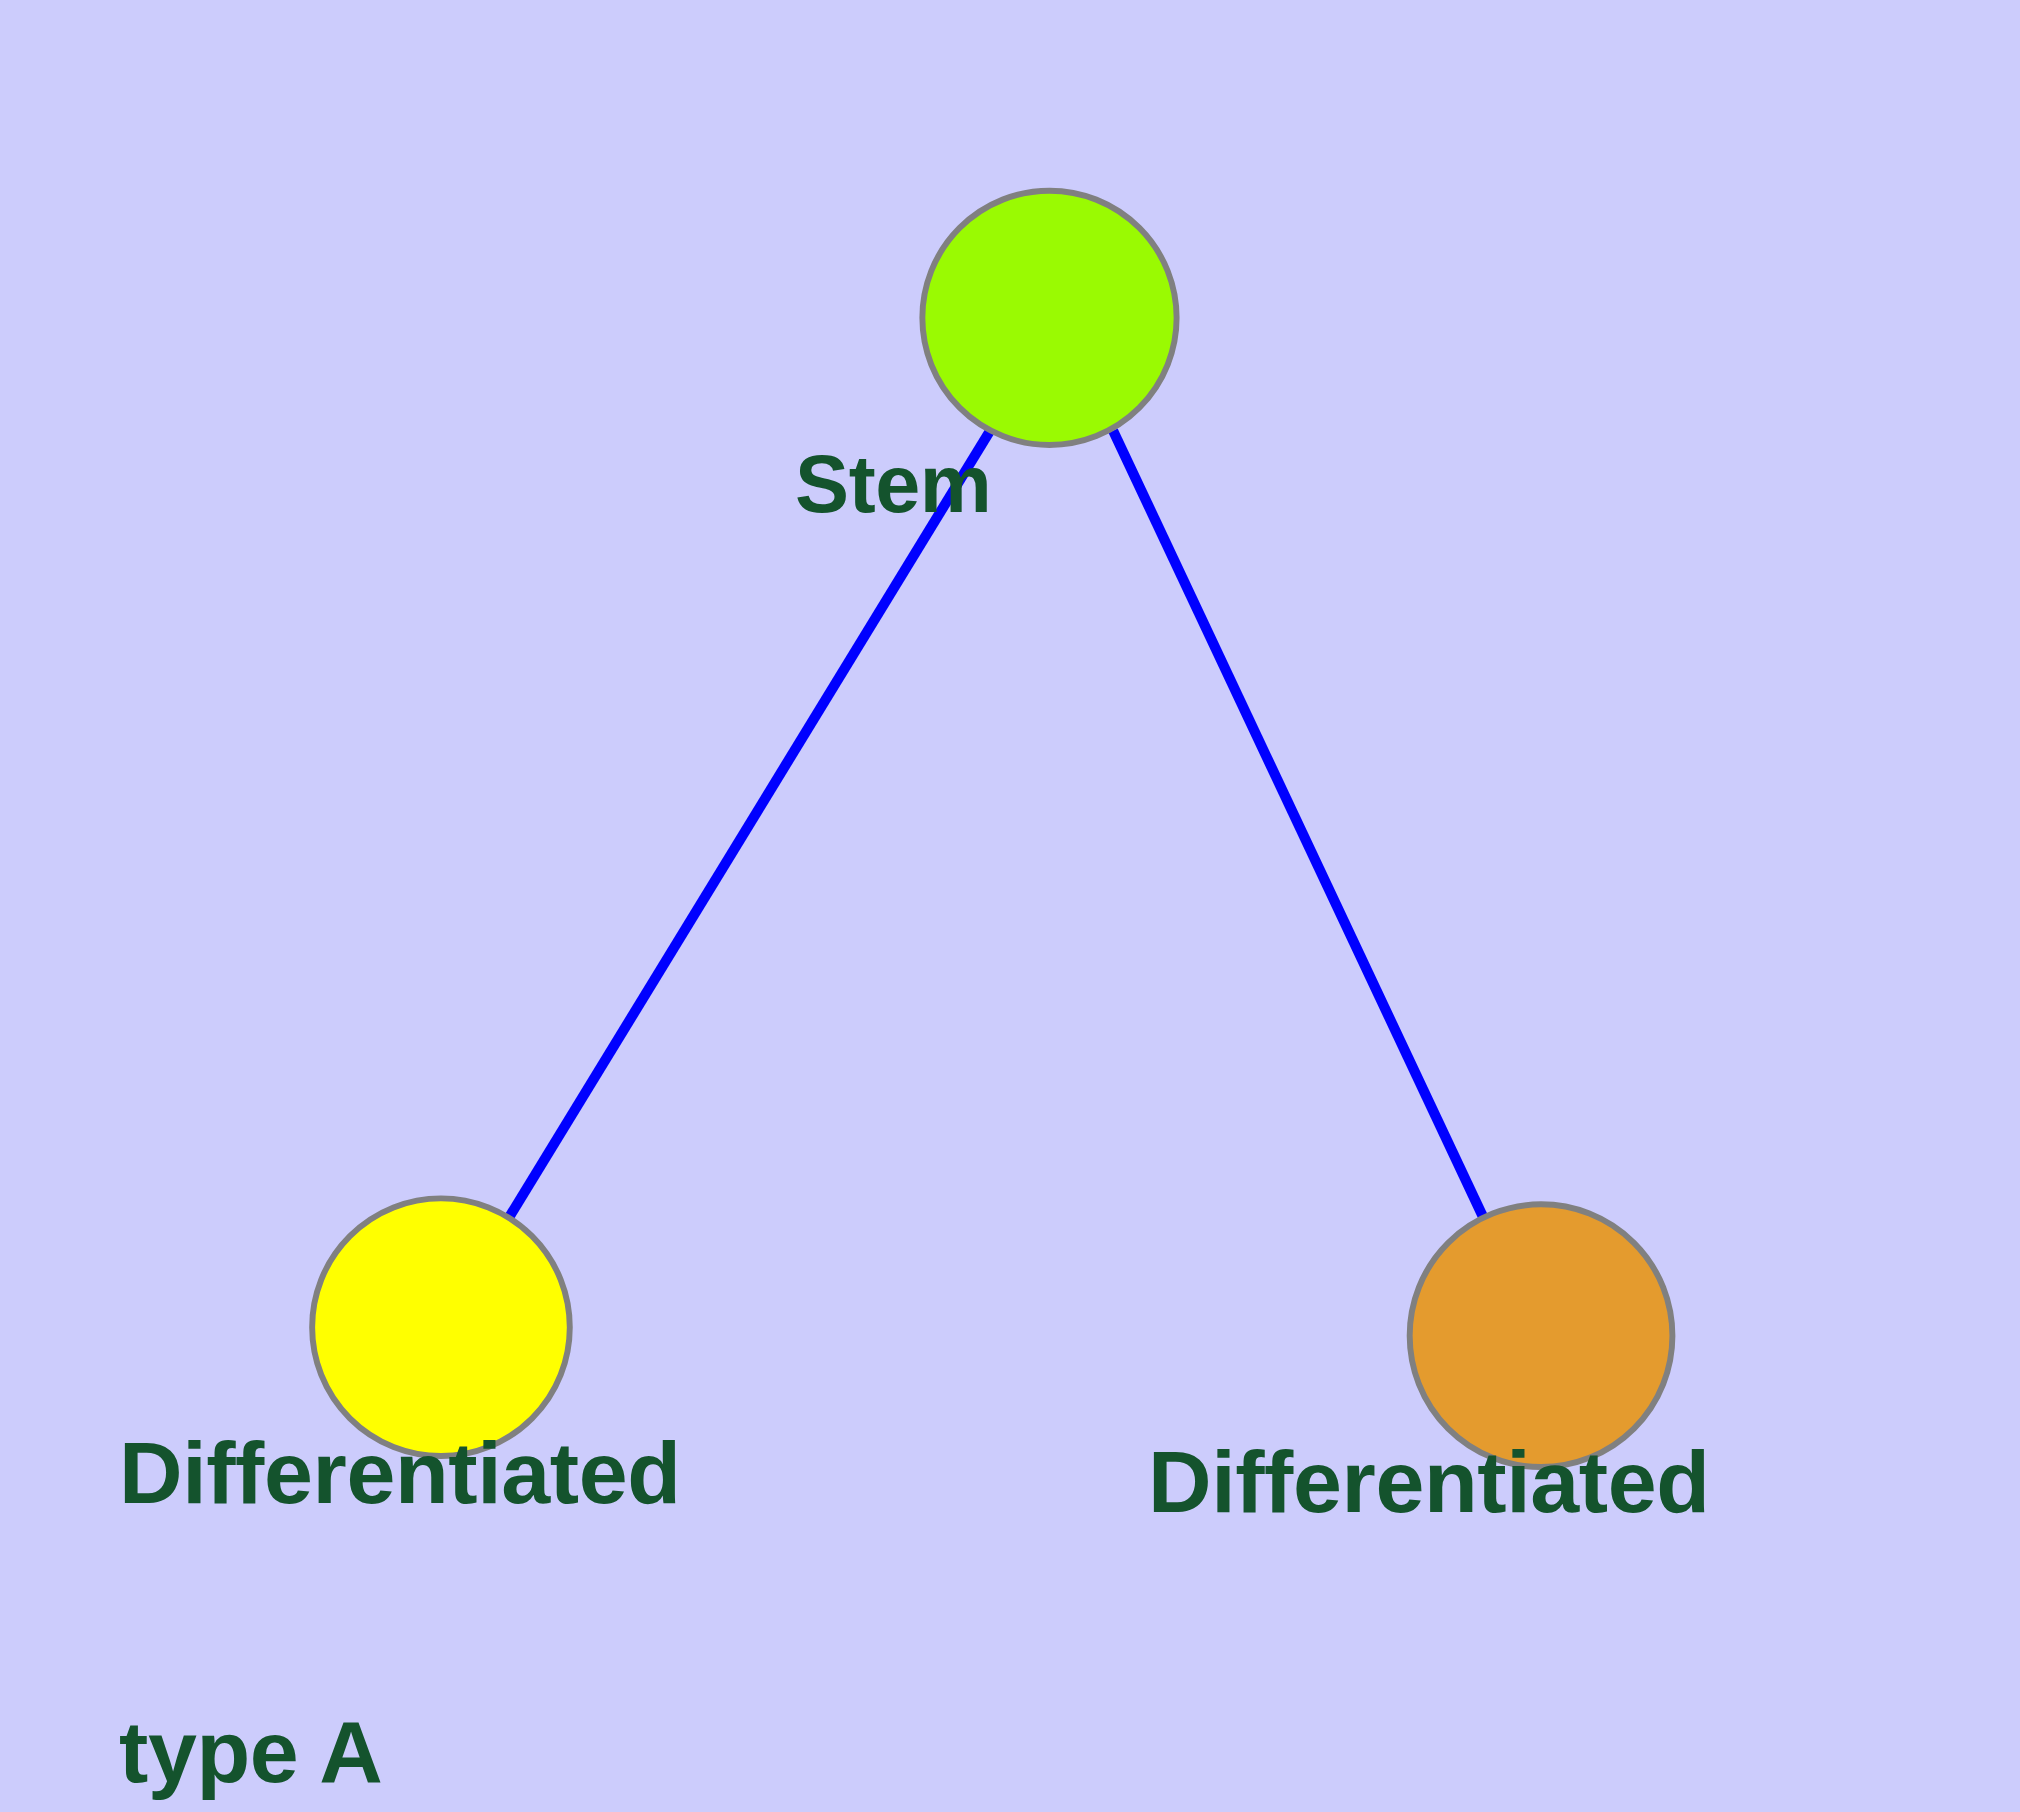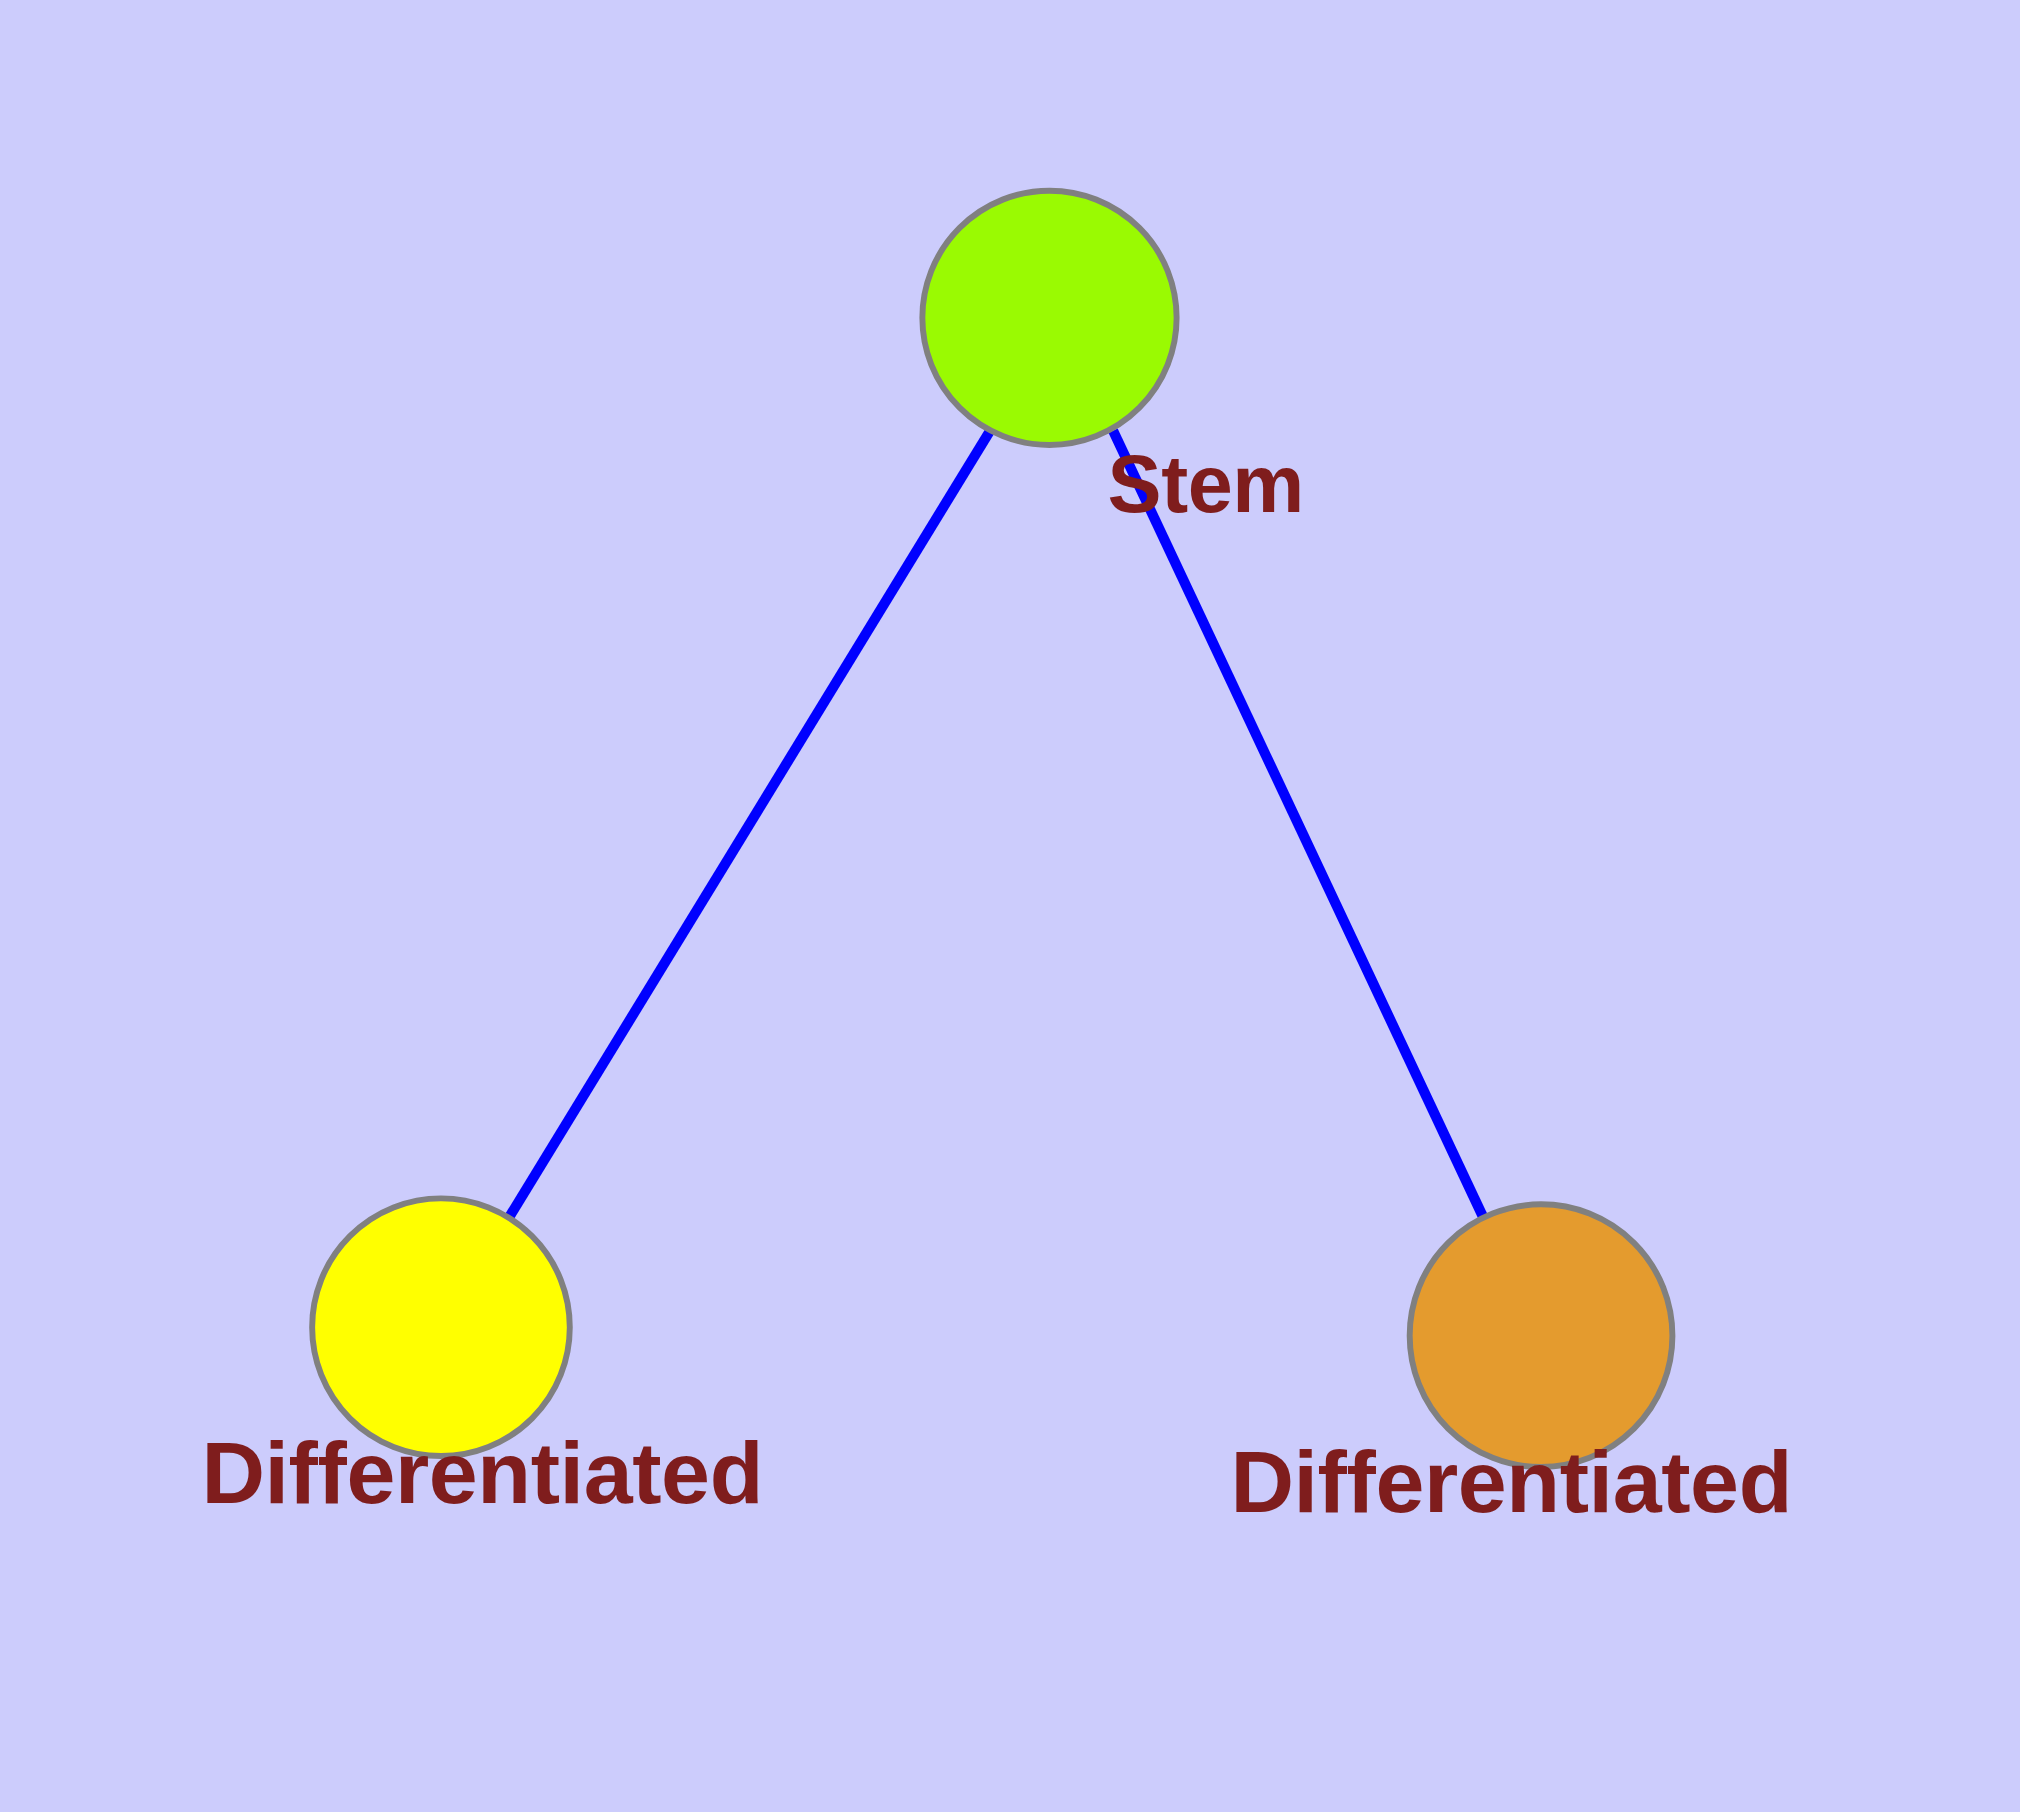--- a/index.html
+++ b/index.html
@@ -23,23 +23,23 @@
   }
   #graph-svg {
     position: absolute;
     left: 0;
     top: 0;
     width: 2021px;
     height: 1812px;
   }
   .node-label {
     position: absolute;
-    color: #7f1d1d;
+    color: #14532d;
     font-weight: bold;
-    text-align: right;
+    text-align: left;
     line-height: 1.06;
     white-space: pre;
     letter-spacing: -0.4px;
     pointer-events: none;
   }
   .label-stem {
     font-size: 81px;
     left: 795px;
     top: 270px;
     width: 509px;
@@ -76,20 +76,21 @@
         <circle cx="1818" cy="1576" r="155" fill="#e49b2e" stroke="#808080" stroke-width="7"></circle>
       </g>
   </svg>
 
   <div class="node-label label-stem">
     <div>Stem</div>
   </div>
 
   <div class="node-label label-a">
     <div>Differentiated</div>
+    <div>type A</div>
   </div>
 
   <div class="node-label label-b">
     <div>Differentiated</div>
   </div>
 
 </div>
 
 
 </body></html>

